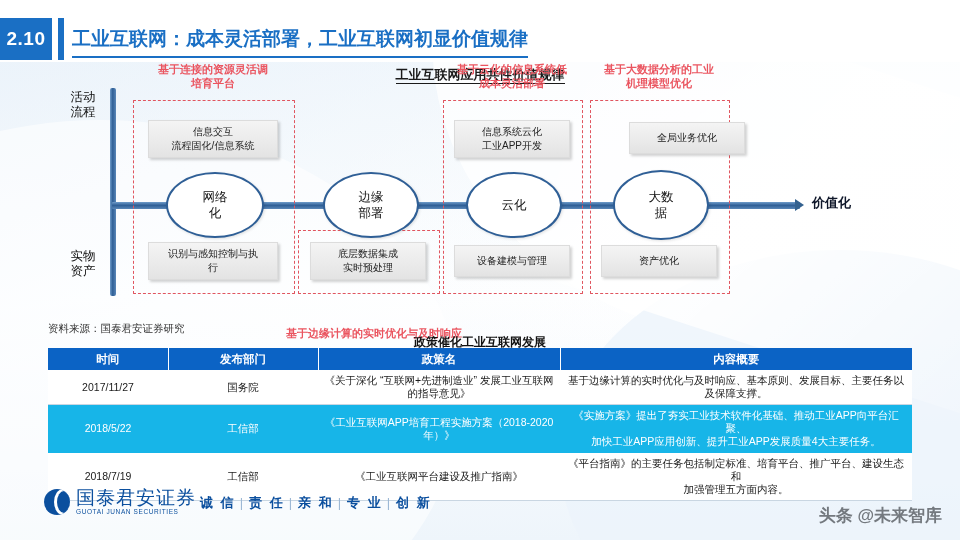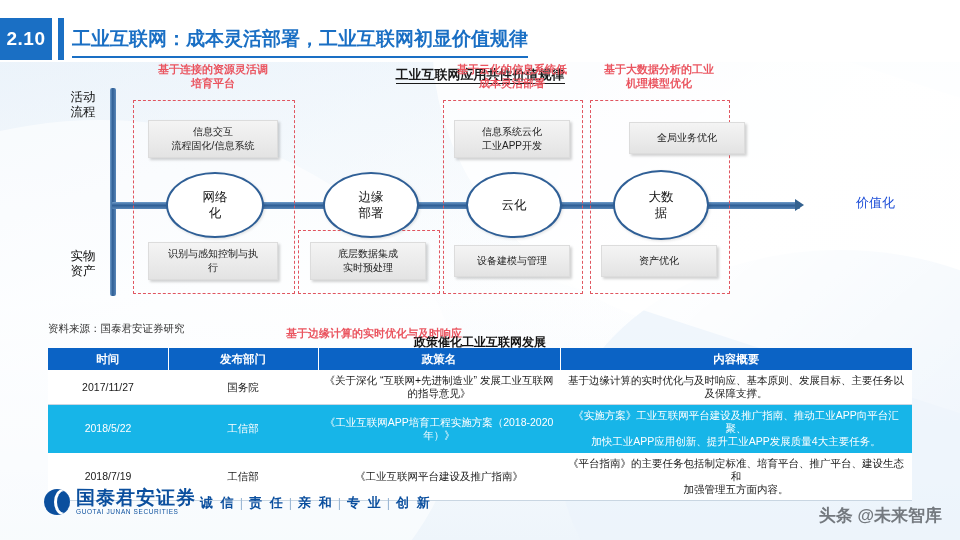--- a/index.html
+++ b/index.html
@@ -74,21 +74,21 @@
     position:absolute;left:112px;top:140px;height:7px;width:688px;
     background:linear-gradient(to bottom,#6f9cca,#2f5f96 48%,#5a87b8);
     border-radius:1px;
   }
   .spine-cap{
     position:absolute;left:795px;top:137px;width:0;height:0;
     border-top:6.5px solid transparent;border-bottom:6.5px solid transparent;
     border-left:9px solid #33618f;
   }
   .value-label{
-    position:absolute;left:812px;top:132px;font-size:13px;color:#1d4ed8;font-weight:normal;white-space:nowrap;margin-left:44px;
+    position:absolute;left:812px;top:132px;font-size:13px;color:#0f172a;font-weight:bold;white-space:nowrap;
   }
   
   .grp{position:absolute;top:0;}
   .grp-caption{
     position:absolute;left:0;top:0;width:100%;text-align:center;
     font-size:11px;color:#ea5560;line-height:14px;font-weight:bold;
   }
   .grp-box{
     position:absolute;left:0;border:1.4px dashed #e0555f;border-radius:1px;
   }
@@ -148,21 +148,21 @@
   }
   .logo-mark::after{
     content:"";position:absolute;left:10px;top:0px;width:18px;height:26px;
     border-radius:50%;background:#ffffff;
   }
   .logo-mark::before{
     content:"";position:absolute;left:13px;top:2px;width:14px;height:22px;
     border-radius:50%;background:#0b4f9e;z-index:2;
   }
   .logo-text{margin-left:6px;line-height:1;}
-  .logo-cn{font-size:19px;font-weight:bold;color:#0b4f9e;letter-spacing:1px;}
+  .logo-cn{font-size:19px;font-weight:normal;color:#0b4f9e;letter-spacing:1px;}
   .logo-en{font-size:6.5px;color:#0b4f9e;letter-spacing:.6px;margin-top:2px;}
   .slogan{
     position:absolute;left:200px;top:494px;font-size:13px;font-weight:bold;color:#0b4f9e;
     letter-spacing:2px;white-space:nowrap;
   }
   .slogan i{font-style:normal;color:#9bb7d4;font-weight:normal;margin:0 4px;}
   .watermark{
     position:absolute;right:18px;top:504px;font-size:17px;color:#6a6f75;
     font-weight:bold;white-space:nowrap;opacity:.92;
   }
@@ -331,21 +331,21 @@
         </td>
       </tr>
       <tr class="alt">
         <td>2018/5/22</td>
         <td>工信部</td>
         <td>
           <div>《工业互联网APP培育工程实施方案（2018-2020</div>
           <div>年）》</div>
         </td>
         <td>
-          <div>《实施方案》工业互联网平台建设及推广指南、推动工业APP向平台汇聚、</div>
+          <div>《实施方案》提出了夯实工业技术软件化基础、推动工业APP向平台汇聚、</div>
           <div>加快工业APP应用创新、提升工业APP发展质量4大主要任务。</div>
         </td>
       </tr>
       <tr class="plain">
         <td>2018/7/19</td>
         <td>工信部</td>
         <td>
           <div>《工业互联网平台建设及推广指南》</div>
         </td>
         <td>

